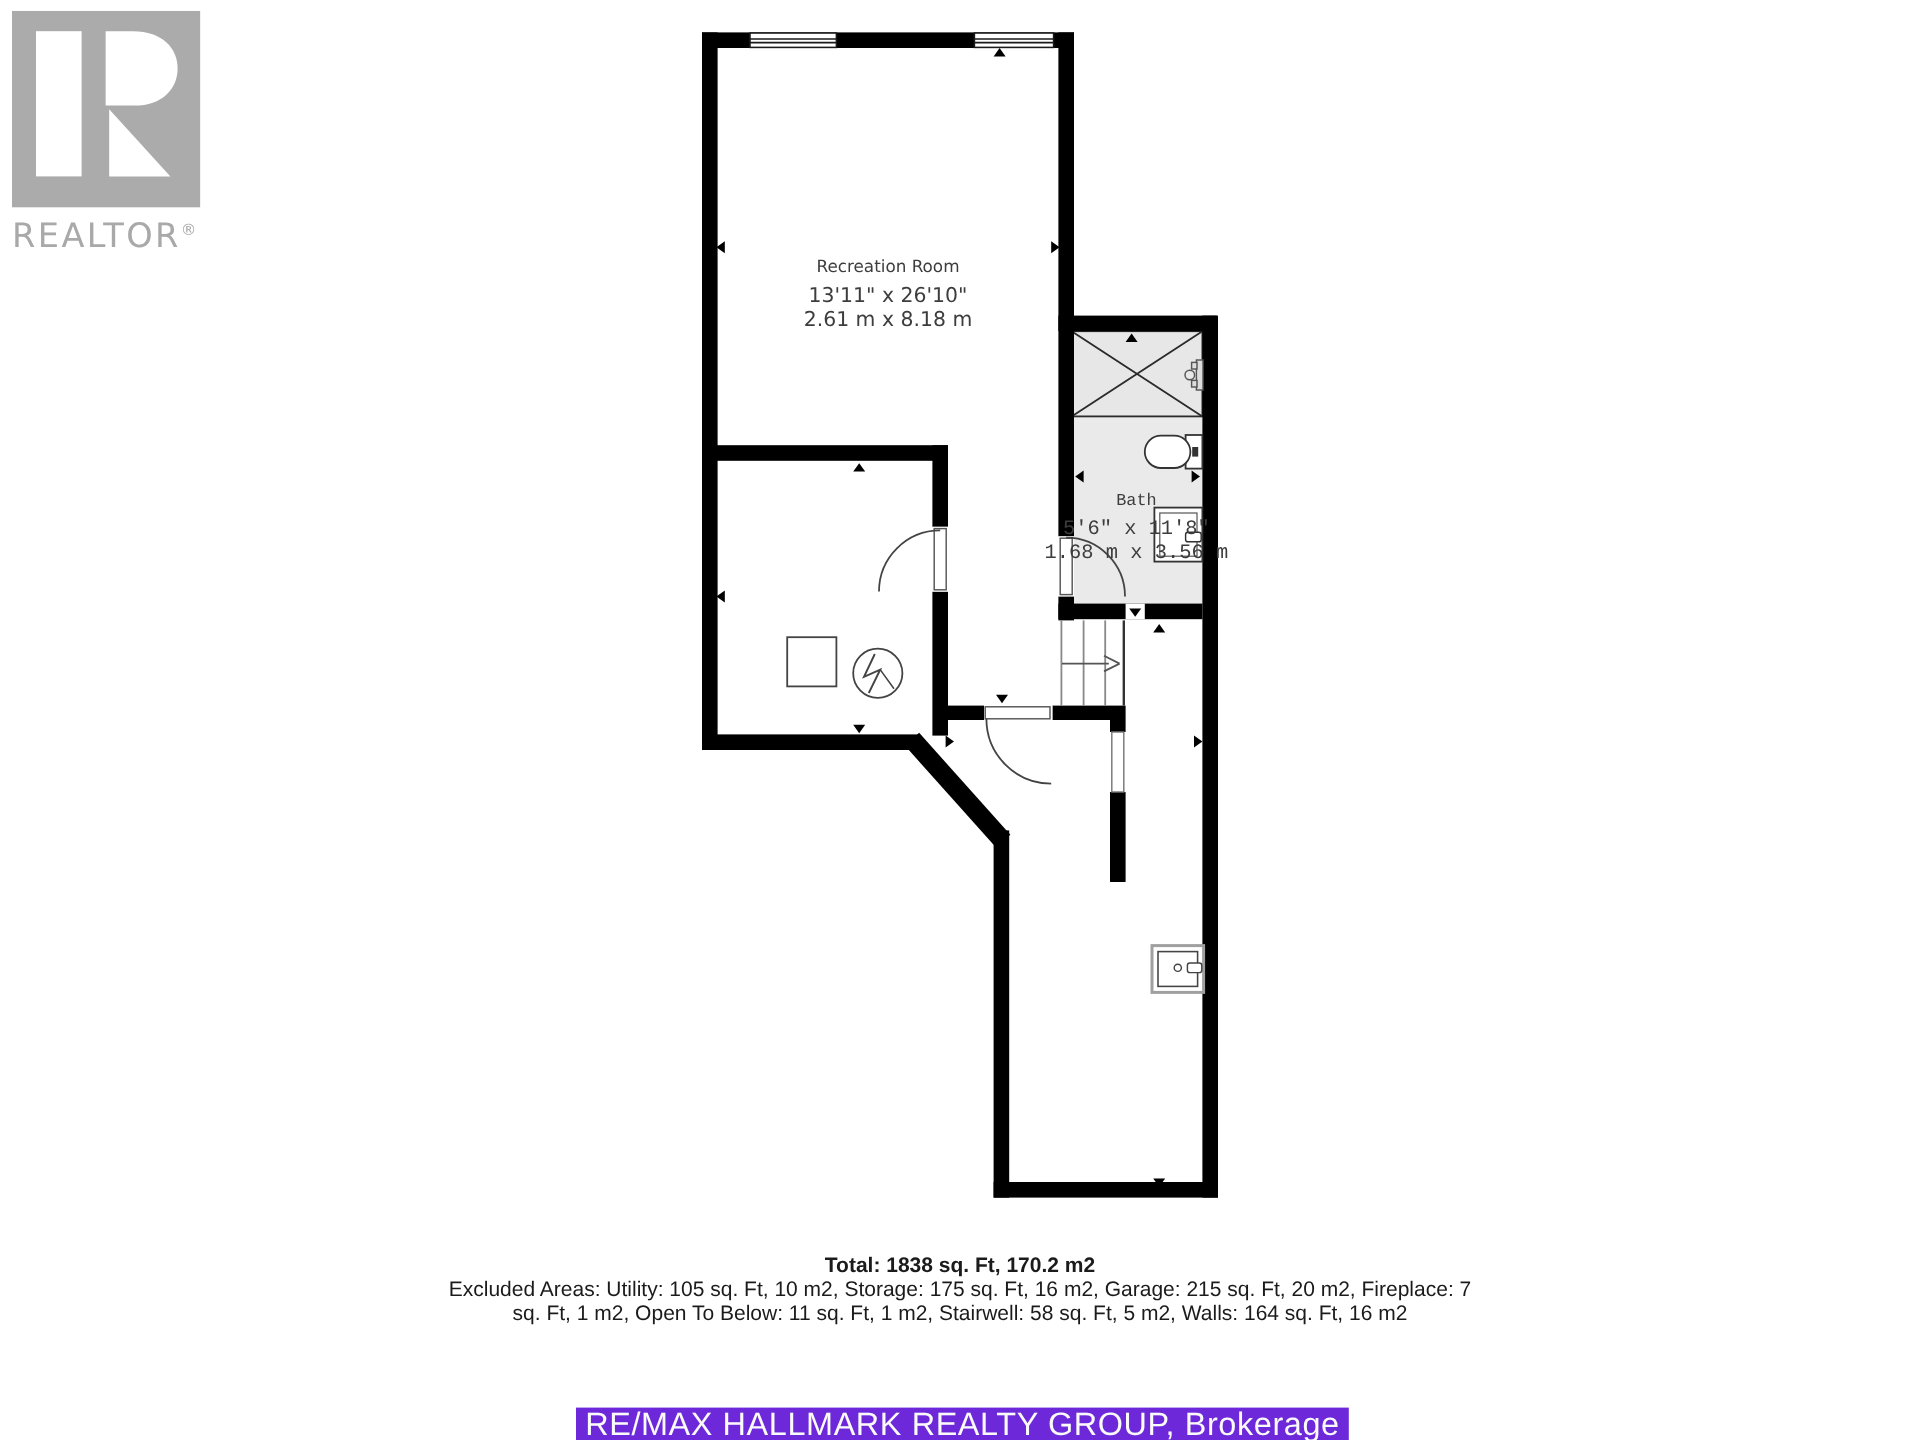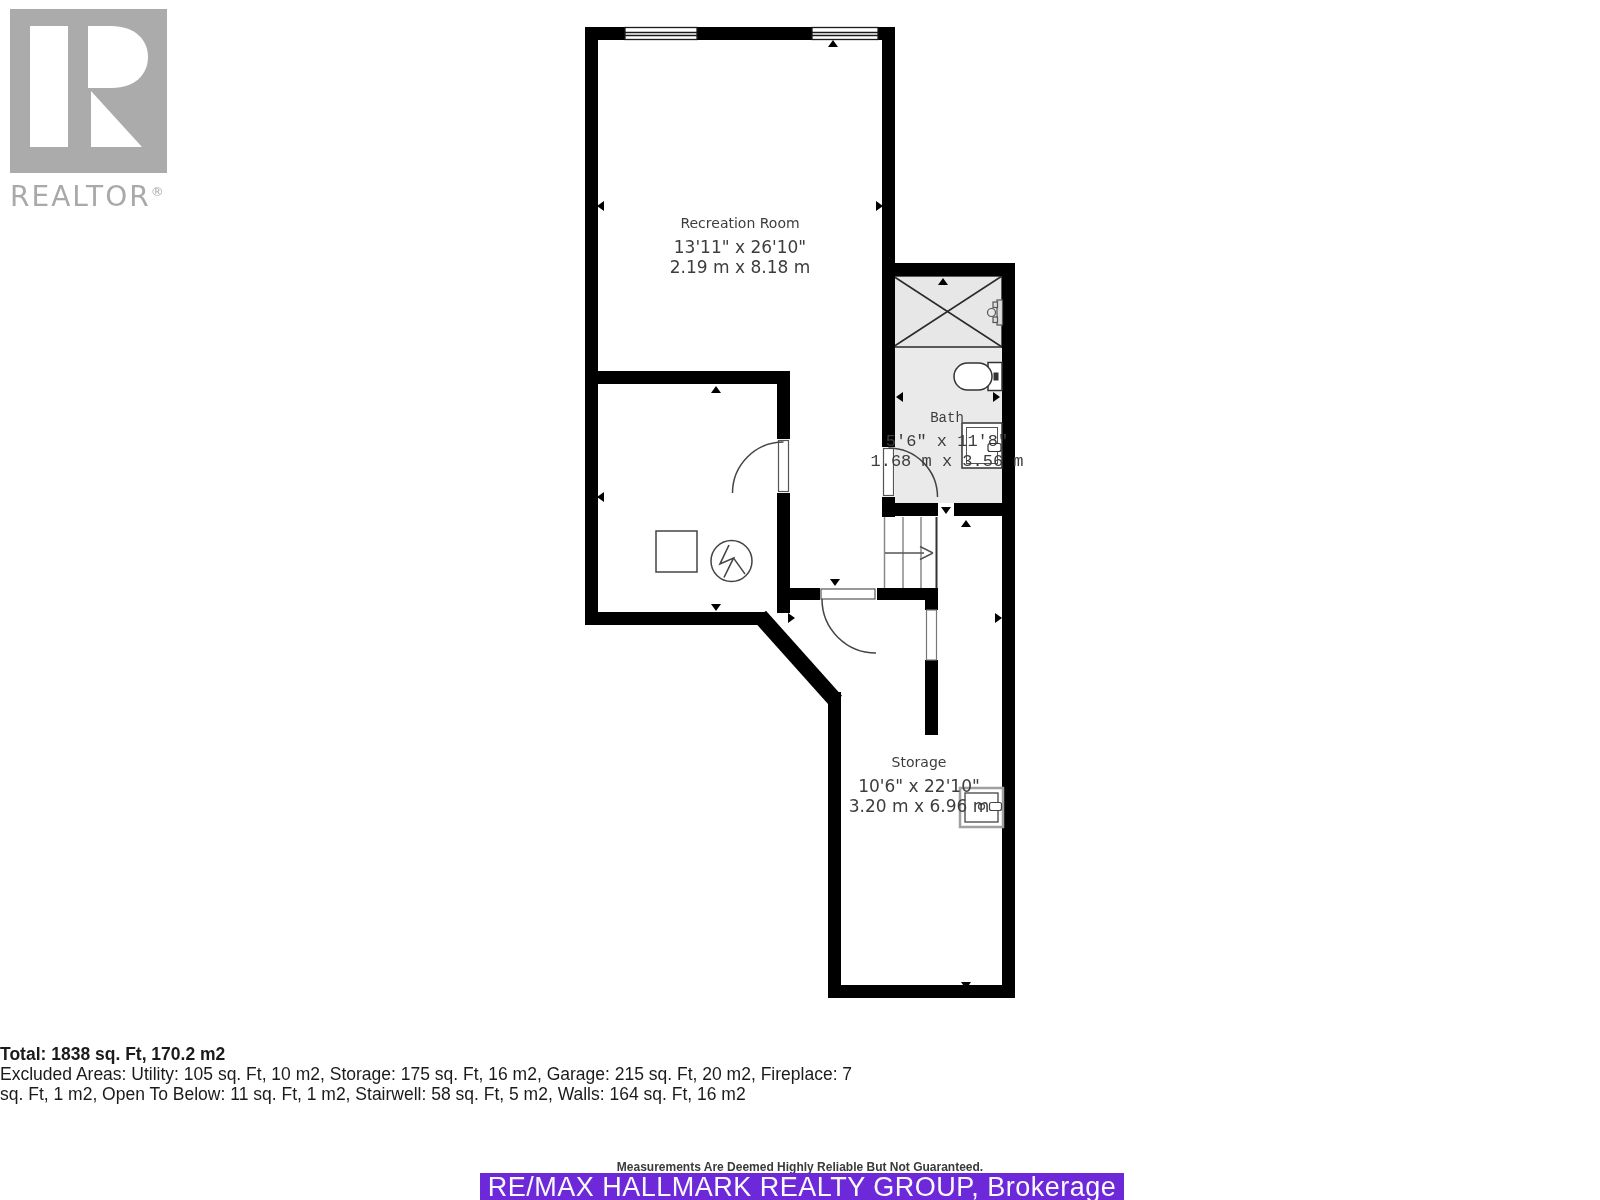--- a/index.html
+++ b/index.html
@@ -11,21 +11,21 @@
   .logo{position:absolute;left:10px;top:9px;width:190px;}
   .logo-text{margin-top:3px;font-size:28px;letter-spacing:2px;color:#a9a9a9;font-weight:400;white-space:nowrap;}
   .logo-text .reg{font-size:13px;vertical-align:10px;letter-spacing:0;}
 
   
   .room-label{position:absolute;transform:translateX(-50%);text-align:center;color:#3d3d3d;white-space:nowrap;z-index:5;}
   .room-label .rname{display:block;font-size:14px;line-height:22px;margin-bottom:3px;}
   .room-label .dim{display:block;font-size:17px;line-height:20px;}
 
   
-  .summary{position:absolute;left:0;top:1044px;width:1600px;text-align:left;color:#1b1b1b;
+  .summary{position:absolute;left:0;top:1044px;width:1600px;text-align:center;color:#1b1b1b;
            font-family:"Liberation Sans",sans-serif;font-size:17.5px;line-height:20px;}
   .summary .total{font-weight:bold;}
 
   .watermark-band{position:absolute;left:480px;top:1173px;width:644px;height:29px;background:#6d28d9;
                   display:flex;align-items:center;justify-content:center;z-index:6;}
   .watermark-band span{font-family:"Liberation Sans",sans-serif;font-size:27px;color:#fafafa;
                        white-space:nowrap;letter-spacing:0.5px;}
   .disclaimer{position:absolute;left:0;top:1160px;width:1600px;text-align:center;
               font-family:"Liberation Sans",sans-serif;font-size:12px;font-weight:600;color:#3a3a3a;}
 </style>
@@ -166,38 +166,32 @@
       <polygon points="1002,618 995,613 995,623"></polygon>
       <polygon points="966,989 961,982 971,982"></polygon>
       <polygon points="896,397 903,392 903,402"></polygon>
       <polygon points="1000,397 993,392 993,402"></polygon>
     </g>
   </svg>
 
   <div class="room-label" style="left:740px;top:212px;">
     <span class="rname">Recreation Room</span>
     <span class="dim">13'11" x 26'10"</span>
-    <span class="dim">2.19 m x 8.18 m</span>
+    <span class="dim">2.61 m x 8.18 m</span>
   </div>
   <div class="room-label" style="left:947px;top:407px;font-family:Liberation Mono, monospace;">
     <span class="rname">Bath</span>
     <span class="dim">5'6" x 11'8"</span>
     <span class="dim">1.68 m x 3.56 m</span>
-  </div>
-  <div class="room-label" style="left:919px;top:751px;">
-    <span class="rname">Storage</span>
-    <span class="dim">10'6" x 22'10"</span>
-    <span class="dim">3.20 m x 6.96 m</span>
   </div>
 
   <div class="summary">
     <div class="total">Total: 1838 sq. Ft, 170.2 m2</div>
     <div>Excluded Areas: Utility: 105 sq. Ft, 10 m2, Storage: 175 sq. Ft, 16 m2, Garage: 215 sq. Ft, 20 m2, Fireplace: 7</div>
     <div>sq. Ft, 1 m2, Open To Below: 11 sq. Ft, 1 m2, Stairwell: 58 sq. Ft, 5 m2, Walls: 164 sq. Ft, 16 m2</div>
   </div>
 
   <div class="watermark-band">
     <span>RE/MAX HALLMARK REALTY GROUP, Brokerage</span>
   </div>
 
-  <div class="disclaimer">Measurements Are Deemed Highly Reliable But Not Guaranteed.</div>
 
 </div>
 
 </body></html>

